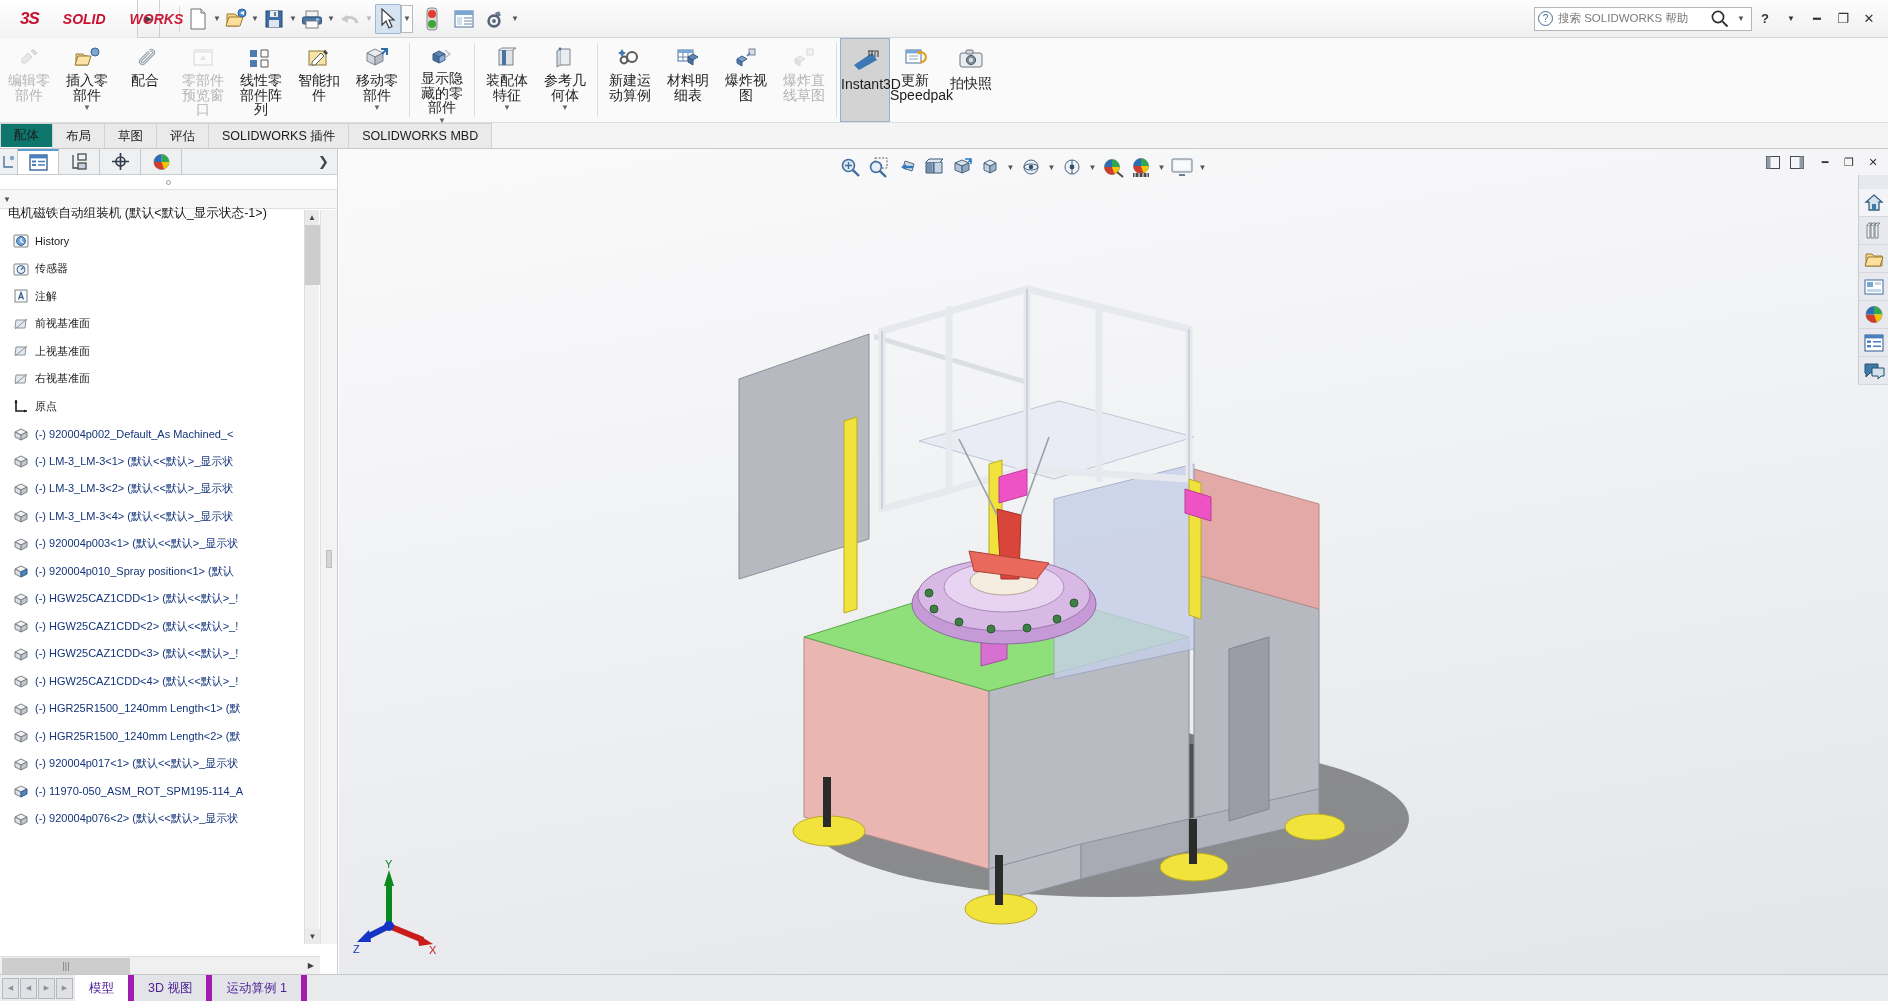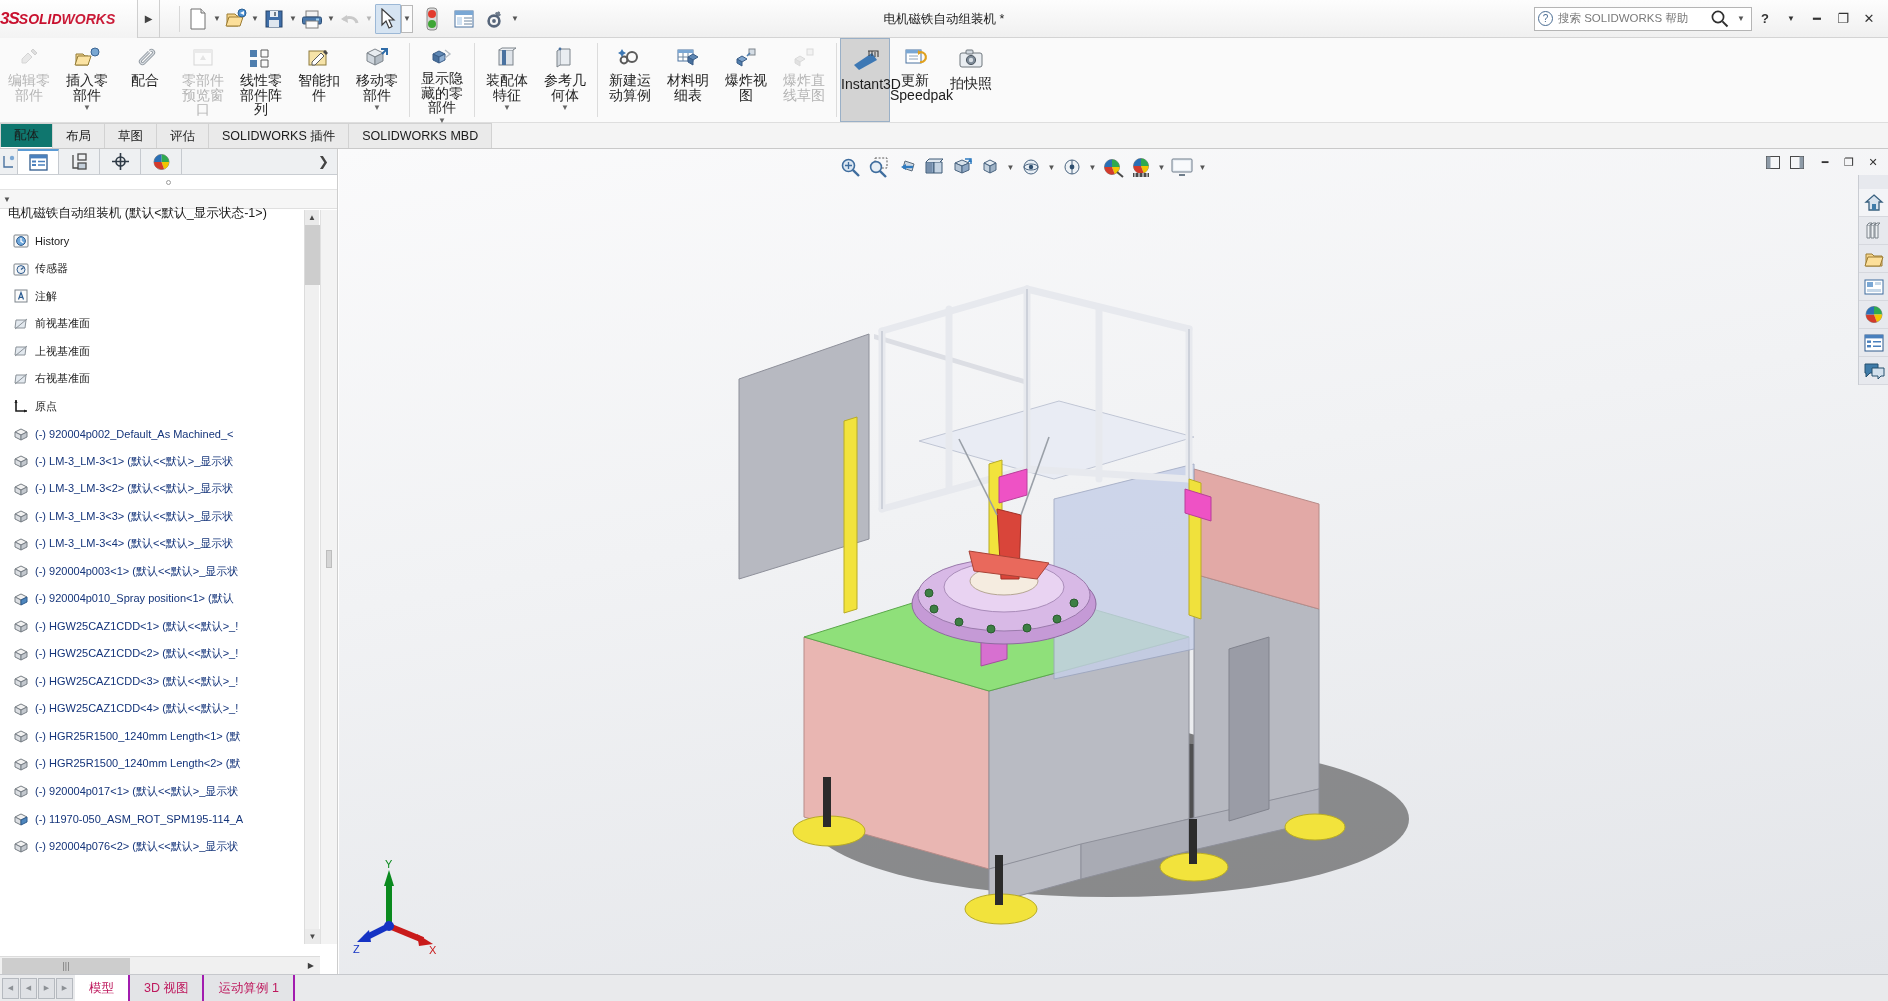--- a/index.html
+++ b/index.html
@@ -14,21 +14,21 @@
   .titlebar{
     position:absolute; left:0; top:0; width:1888px; height:38px;
     background:linear-gradient(#fdfdfd,#f0f0f0);
     border-bottom:1px solid #d4d4d4;
     display:flex; align-items:center;
   }
   .swlogo{
     width:138px; height:38px; position:relative;
     background:linear-gradient(#ffffff,#f3f3f3);
     border-right:1px solid #cfcfcf;
-    display:flex; align-items:center; padding-left:0;
+    display:flex; align-items:center; padding-left:20px;gap:24px;
   }
   .swlogo .mark{
     font-size:17px; font-weight:bold; color:#c8102e;
     font-style:italic; letter-spacing:-1px;
   }
   .swlogo .t1{ font-size:14px; font-weight:bold; color:#c8102e; font-style:italic;}
   .swlogo .t2{ font-size:14px; font-weight:bold; color:#c8102e; font-style:italic; opacity:.95;}
   .expander{
     width:22px; height:38px; display:flex; align-items:center; justify-content:center;
     border-right:1px solid #cfcfcf; color:#444; font-size:10px;
@@ -187,22 +187,22 @@
   .triad{ position:absolute; left:12px; bottom:18px; width:90px; height:100px;}
   .modeltabs{
     position:absolute; left:0; bottom:0; width:1888px; height:27px;
     background:#e9eaec; border-top:1px solid #c6c8cc;
     display:flex; align-items:stretch;
   }
   .mt-nav{ display:flex; align-items:center; padding:0 2px; gap:1px;}
   .mt-nav .n{ width:17px;height:21px;display:flex;align-items:center;justify-content:center;
     border:1px solid #b5b9bf; background:#dfe1e5; font-size:7px; color:#8d9196;}
   .mtab{
-    padding:0 14px; display:flex;align-items:center; font-size:12.5px; color:#be185d;
-    border-right:2px solid #a21caf; background:#e3e4e7;
+    padding:0 14px; display:flex;align-items:center; font-size:12.5px; color:#4c1d95;
+    border-right:6px solid #a21caf; background:#e3e4e7;
   }
   .mtab.active{ background:#fff; }
   
   svg{ display:block; }
 </style>
 </head>
 <body>
 
 <div class="titlebar">
   <div class="swlogo">
@@ -288,21 +288,20 @@
     <div class="tbtn" style="margin-left:6px">
       <svg width="20" height="20" viewBox="0 0 20 20">
           <path d="M10 3l1.4.3.9-1.1 1.8 1-0.3 1.4 1.1.9-1 1.8-1.4-.3-.9 1.1-1.8-1 .3-1.4-1.1-.9z" fill="#6f7c8c"></path>
           <circle cx="8" cy="12" r="5.4" fill="none" stroke="#56657a" stroke-width="2.6"></circle>
           <circle cx="8" cy="12" r="1.9" fill="#56657a"></circle>
         </svg>
     </div>
     <div class="caret">▼</div>
   </div>
 
-  <div class="doctitle">电机磁铁自动组装机 *</div>
 
   <div class="tb-right">
     <div class="searchbox">
       <span class="qmark">?</span>
       <span>搜索 SOLIDWORKS 帮助</span>
       <span class="mag">
         <svg width="19" height="19" viewBox="0 0 19 19">
             <circle cx="8" cy="8" r="5.6" fill="none" stroke="#2f2f2f" stroke-width="1.7"></circle>
             <path d="M12.4 12.4L17.5 17.5" stroke="#2f2f2f" stroke-width="2"></path>
           </svg>
@@ -685,30 +684,20 @@
     </div>
     <div class="trow">
       <span class="ticon">
         <svg width="16" height="16" viewBox="0 0 16 16">
             <path d="M2 6l6-3 6 3-6 3z" fill="#f2f2f2" stroke="#777e85"></path>
             <path d="M2 6v5l6 3V9z" fill="#dcdfe3" stroke="#777e85"></path>
             <path d="M8 9l6-3v5l-6 3z" fill="#c3c8ce" stroke="#777e85"></path>
           </svg>
       </span>
       <span class="tlabel">(-) LM-3_LM-3&lt;2&gt; (默认&lt;&lt;默认&gt;_显示状</span>
-    </div>
-    <div class="trow">
-      <span class="ticon">
-        <svg width="16" height="16" viewBox="0 0 16 16">
-            <path d="M2 6l6-3 6 3-6 3z" fill="#f2f2f2" stroke="#777e85"></path>
-            <path d="M2 6v5l6 3V9z" fill="#dcdfe3" stroke="#777e85"></path>
-            <path d="M8 9l6-3v5l-6 3z" fill="#c3c8ce" stroke="#777e85"></path>
-          </svg>
-      </span>
-      <span class="tlabel">(-) LM-3_LM-3&lt;3&gt; (默认&lt;&lt;默认&gt;_显示状</span>
     </div>
     <div class="trow">
       <span class="ticon">
         <svg width="16" height="16" viewBox="0 0 16 16">
             <path d="M2 6l6-3 6 3-6 3z" fill="#f2f2f2" stroke="#777e85"></path>
             <path d="M2 6v5l6 3V9z" fill="#dcdfe3" stroke="#777e85"></path>
             <path d="M8 9l6-3v5l-6 3z" fill="#c3c8ce" stroke="#777e85"></path>
           </svg>
       </span>
       <span class="tlabel">(-) LM-3_LM-3&lt;4&gt; (默认&lt;&lt;默认&gt;_显示状</span>

